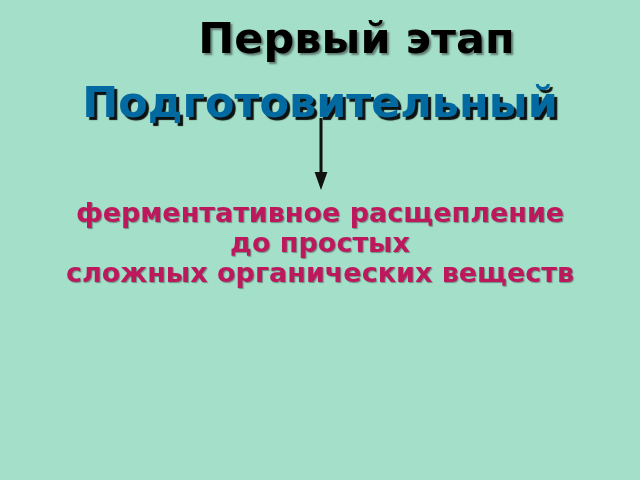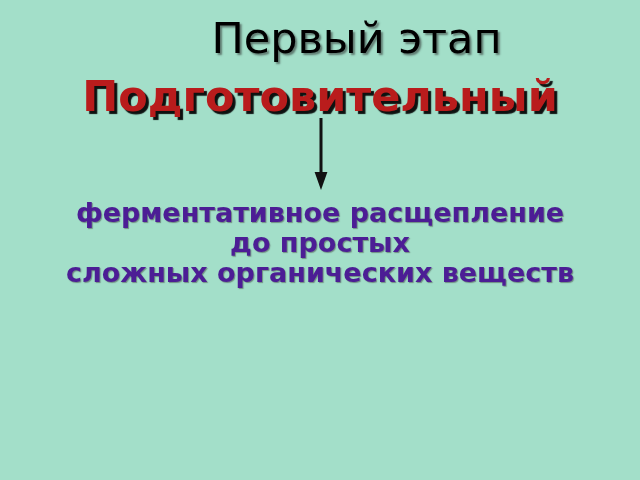--- a/index.html
+++ b/index.html
@@ -33,38 +33,38 @@
 
   .title-line-1 {
     position: absolute;
     left: 0;
     top: 14px;
     width: 640px;
     
     padding-left: 73px;
     box-sizing: border-box;
     font-size: 43px;
-    font-weight: normal;
+    font-weight: bold;
     line-height: 48px;
     letter-spacing: 0px;
     color: #000000;
     text-shadow: 2px 2px 2px rgba(40, 40, 40, 0.55);
     white-space: nowrap;
   }
 
   .title-line-2 {
     position: absolute;
     left: 0;
-    top: 72px;
+    top: 78px;
     width: 640px;
     text-align: center;
     font-size: 43px;
     font-weight: bold;
     line-height: 48px;
-    color: #b91c1c;
+    color: #0369a1;
     text-shadow: 3px 3px 1px rgba(0, 0, 0, 0.92);
     white-space: nowrap;
   }
 
   
   .arrow {
     position: absolute;
     left: 314px;
     top: 118px;
     width: 14px;
@@ -77,21 +77,21 @@
   
   .body-text {
     position: absolute;
     left: 0;
     top: 198px;
     width: 640px;
     text-align: center;
     font-size: 27px;
     font-weight: bold;
     line-height: 30px;
-    color: #4c1d95;
+    color: #be185d;
     text-shadow: 1px 1px 1px rgba(60, 60, 60, 0.5);
   }
   .body-text .line {
     display: block;
     white-space: nowrap;
   }
 </style>
 </head>
 <body>
 

